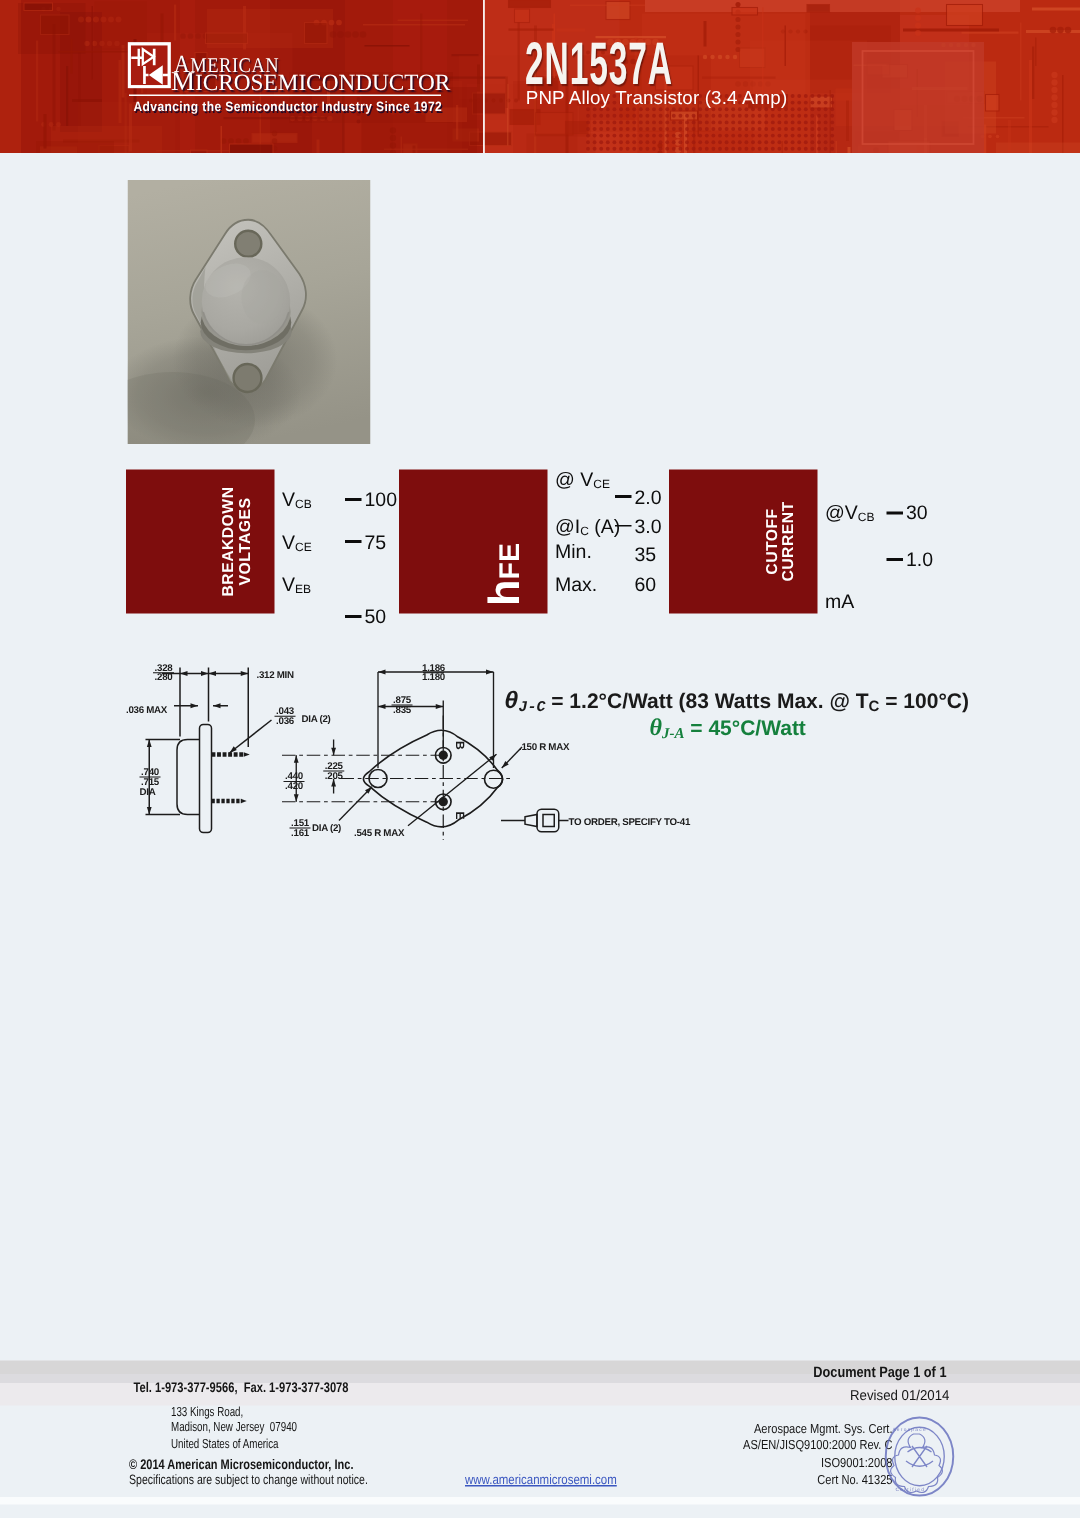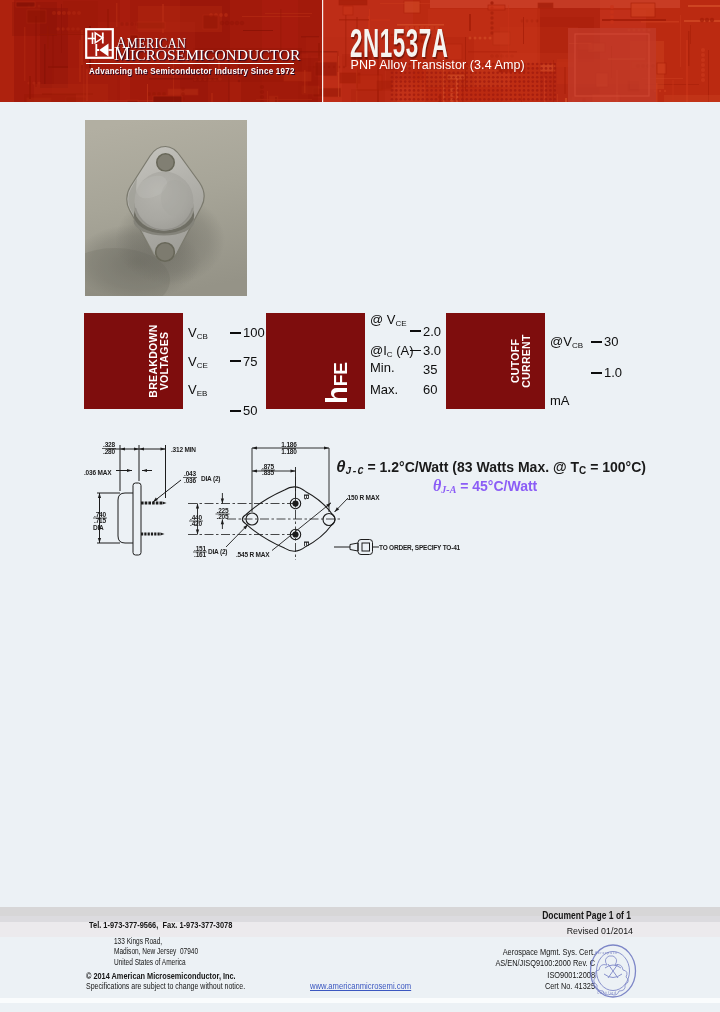--- a/index.html
+++ b/index.html
@@ -919,21 +919,21 @@
     </g>
     <g>
       <text x="299" y="118" font-size="6.5" font-weight="bold" fill="#1c1c1c" text-anchor="start" font-family="Liberation Sans, sans-serif" letter-spacing="-0.2">TO ORDER, SPECIFY TO-41</text>
     </g>
     <text x="224" y="62" font-size="8" font-weight="bold" fill="#1c1c1c" font-family="Liberation Sans, sans-serif" transform="rotate(90 224 62)">B</text>
     <text x="224" y="109" font-size="8" font-weight="bold" fill="#1c1c1c" font-family="Liberation Sans, sans-serif" transform="rotate(90 224 109)">E</text>
   </svg>
 
 <div class="abs" style="left:336px;top:459px;font-size:14px;font-weight:bold;color:#1a1a1a;white-space:nowrap"><i style="font-family:Liberation Mono, monospace;font-size:16px">θ<span style="font-size:10px;vertical-align:-2px">J-C</span></i> = 1.2°C/Watt (83 Watts Max. @ T<span style="font-size:10px;vertical-align:-2px">C</span> = 100°C)</div>
 
-<div class="abs" style="left:433px;top:477px;font-size:14px;font-weight:bold;color:#8b5cf6;white-space:nowrap"><i style="font-family:'Liberation Serif',serif;font-size:16px">θ<span style="font-size:10px;vertical-align:-2px">J-A</span></i> = 45°C/Watt</div>
+<div class="abs" style="left:433px;top:477px;font-size:14px;font-weight:bold;color:#15803d;white-space:nowrap"><i style="font-family:'Liberation Serif',serif;font-size:16px">θ<span style="font-size:10px;vertical-align:-2px">J-A</span></i> = 45°C/Watt</div>
 
 <div class="abs" style="left:0;top:907px;width:720px;height:9px;background:#d7d6d7"></div>
 <div class="abs" style="left:0;top:916px;width:720px;height:6px;background:#dcdbdf"></div>
 <div class="abs" style="left:0;top:922px;width:720px;height:15px;background:#eceaed"></div>
 
 <div class="abs fb" style="left:431px;top:909.7px;width:200px;text-align:right;font-size:10px;color:#151515;transform:scaleX(0.85);transform-origin:100% 0">Document Page 1 of 1</div>
 
 <div class="abs" style="left:433px;top:925px;width:200px;text-align:right;font-size:9.5px;color:#151515;transform:scaleX(0.93);transform-origin:100% 0">Revised 01/2014</div>
 
 <div class="abs fb" style="left:88.5px;top:920px;font-size:9.3px;color:#151515;white-space:nowrap;transform:scaleX(0.8);transform-origin:0 0">Tel. 1-973-377-9566,&nbsp;&nbsp;Fax. 1-973-377-3078</div>

